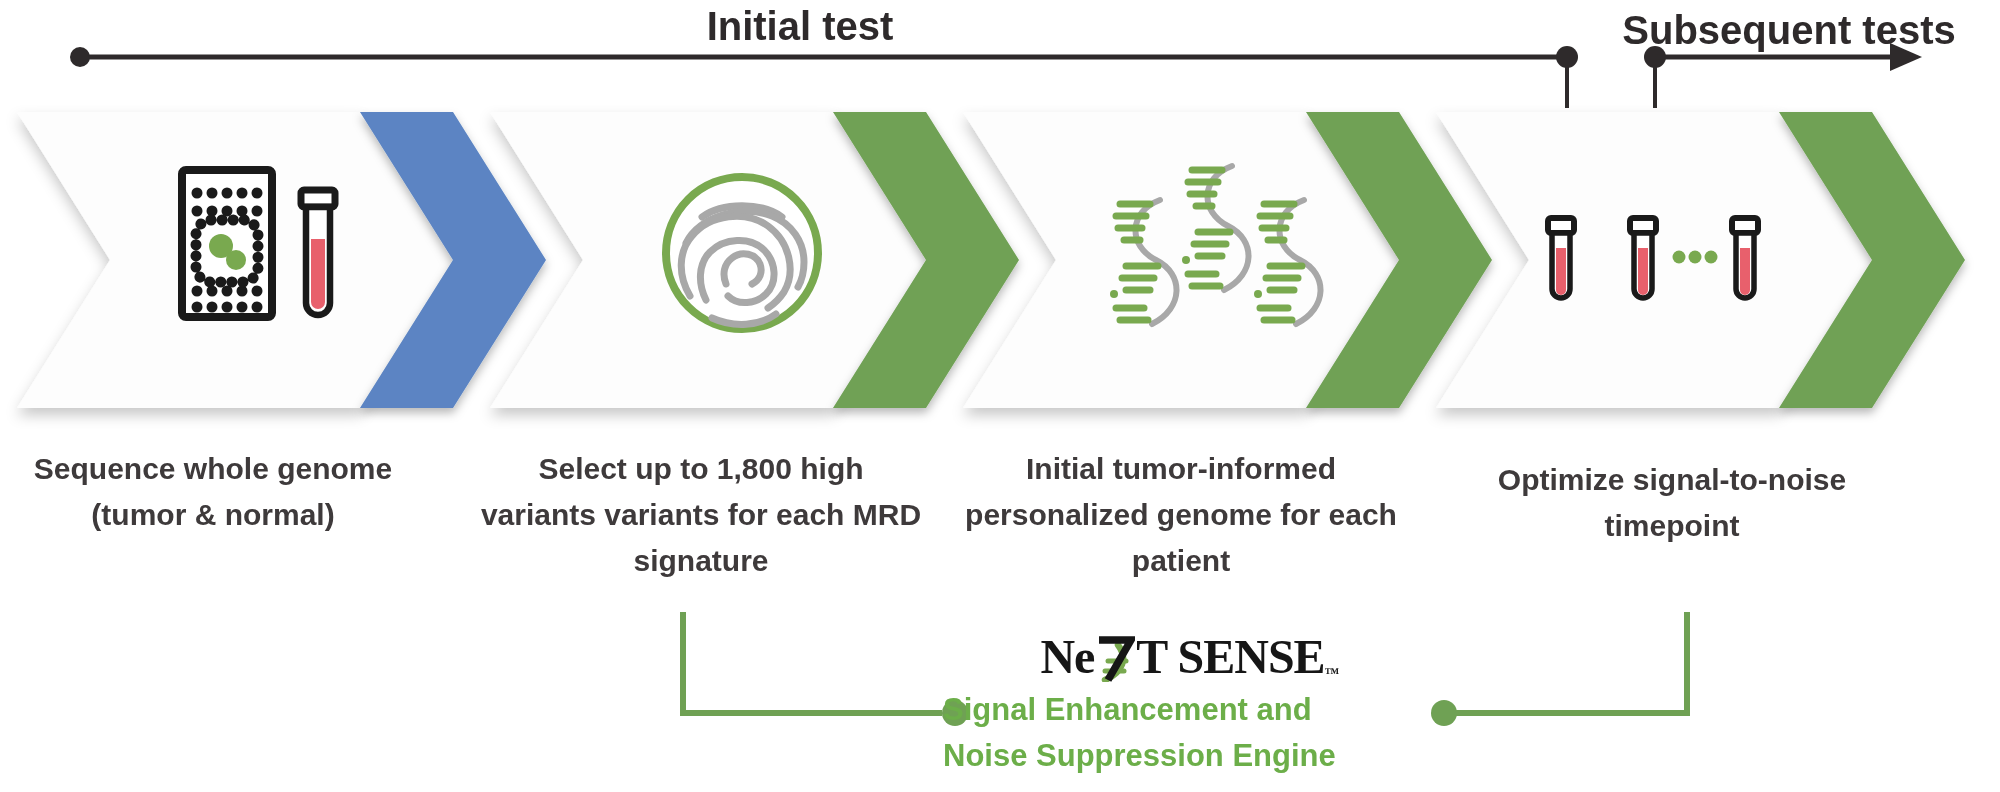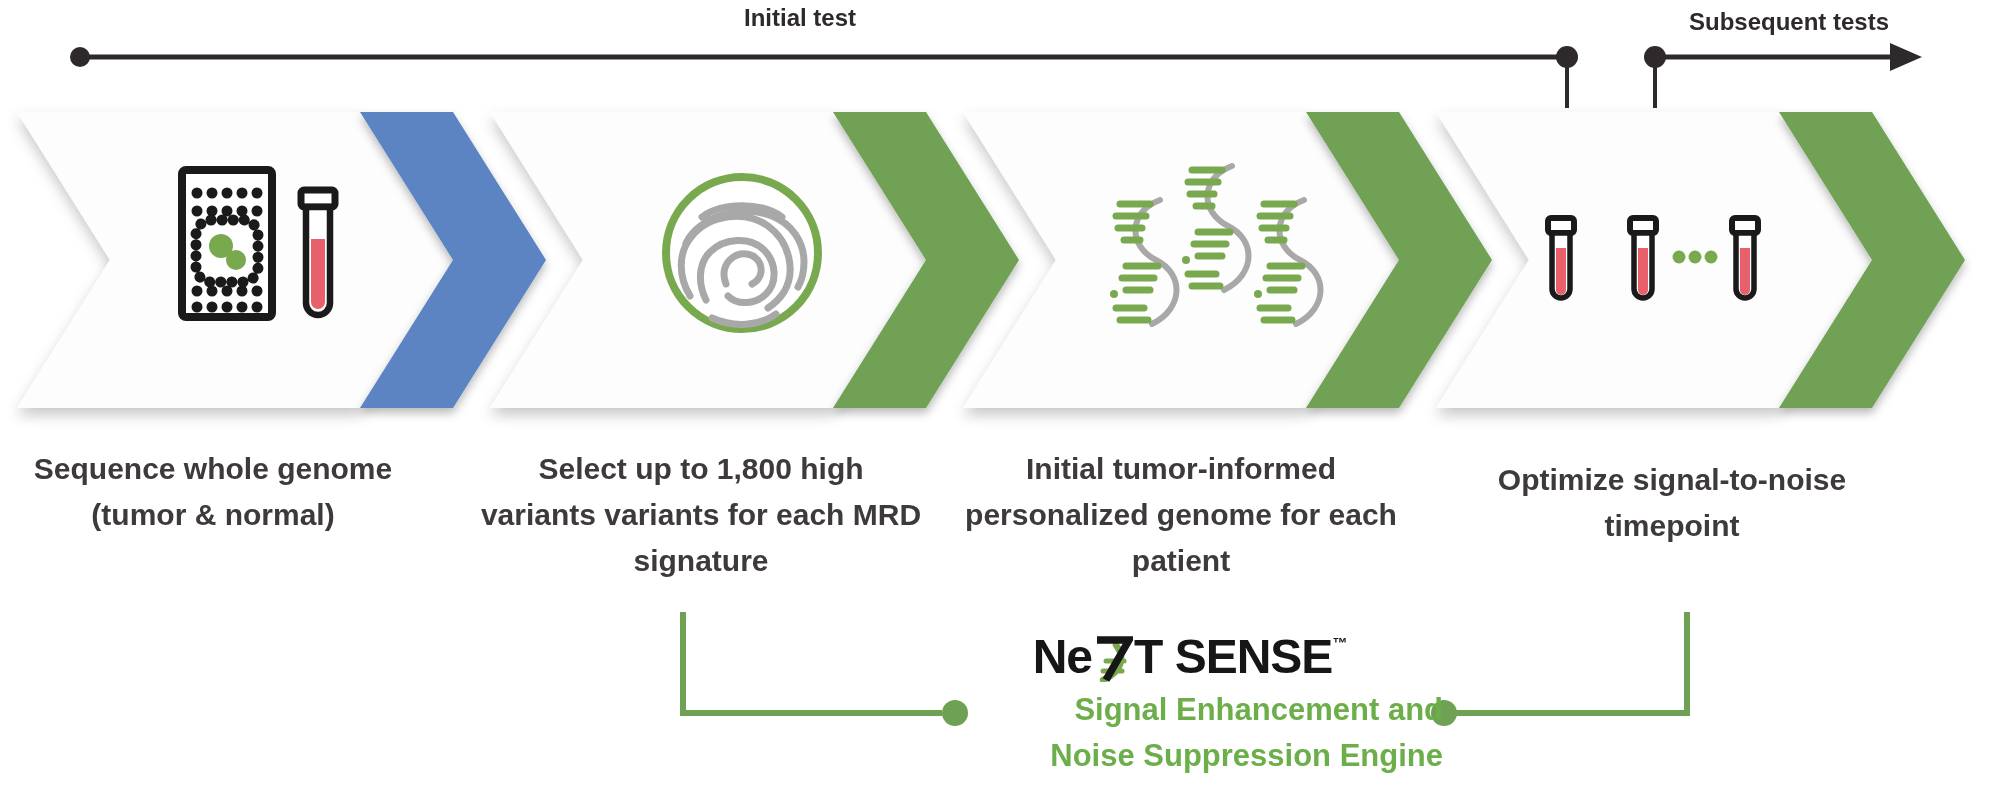--- a/index.html
+++ b/index.html
@@ -1,25 +1,25 @@
 <!DOCTYPE html>
 <html><head>
 <meta charset="utf-8">
 <style>
   html,body{margin:0;padding:0;background:#fff;}
   .stage{position:relative;width:2000px;height:792px;background:#fff;overflow:hidden;
          font-family:"Liberation Sans",sans-serif;}
   .abs{position:absolute;}
-  .toplabel{font-size:24px;font-weight:bold;color:#2E2A2B;text-align:center;white-space:nowrap;}
+  .toplabel{font-size:40px;font-weight:bold;color:#2E2A2B;text-align:center;white-space:nowrap;}
   .caption{font-size:30px;font-weight:bold;color:#3E3A3B;text-align:center;line-height:46px;white-space:nowrap;}
   .caption span{display:block;}
-  .logo-row{display:flex;align-items:flex-start;justify-content:center;white-space:nowrap;}
+  .logo-row{display:flex;align-items:flex-end;justify-content:center;white-space:nowrap;font-family:Liberation Serif, serif;}
   .logo-txt{font-size:48px;font-weight:bold;color:#161616;letter-spacing:-1px;line-height:50px;}
   .logo-tm{font-size:15px;font-weight:bold;color:#161616;margin-top:2px;}
-  .tagline{font-size:31px;font-weight:bold;color:#6CAE49;text-align:right;white-space:nowrap;line-height:34px;}
+  .tagline{font-size:31px;font-weight:bold;color:#6CAE49;text-align:left;white-space:nowrap;line-height:34px;}
   svg{display:block;}
 </style>
 </head>
 <body>
 
 <div class="stage">
 
   <svg class="abs" style="left:0;top:0" width="2000" height="792" viewBox="0 0 2000 792">
     <defs>
       <filter id="sh1" x="-20%" y="-20%" width="140%" height="160%">

